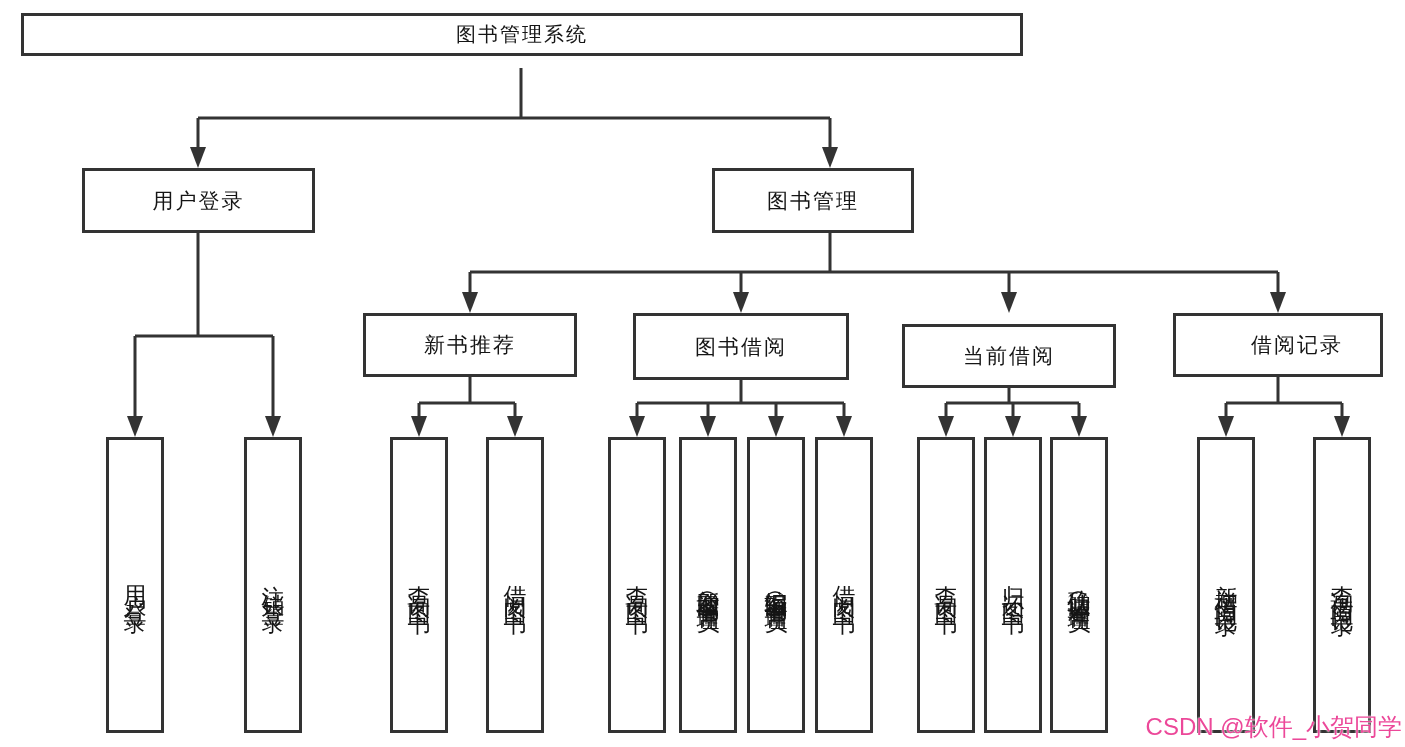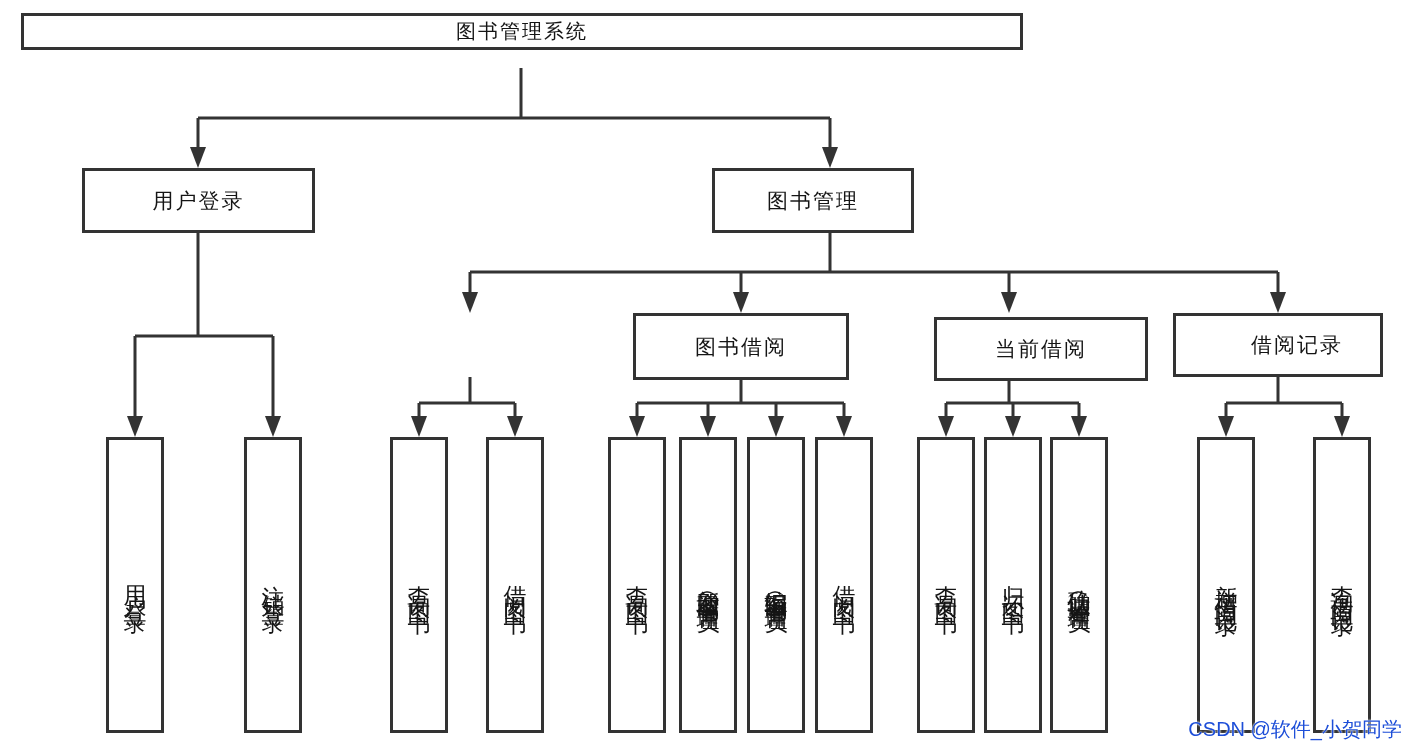--- a/index.html
+++ b/index.html
@@ -40,22 +40,22 @@
     text-orientation: mixed;
     font-size: 23px;
     letter-spacing: 9px;
     line-height: 1;
     white-space: nowrap;
   }
   .watermark {
     position: absolute;
     right: 3px;
     bottom: 4px;
-    font-size: 20px;
-    color: #1d4ed8;
+    font-size: 24px;
+    color: #ec4899;
     text-shadow: 0 0 2px #ffffff, 0 0 2px #ffffff;
     white-space: nowrap;
   }
 </style>
 </head>
 <body>
 
 <div class="stage">
 
   <svg class="connectors" viewBox="0 0 1405 747" xmlns="http://www.w3.org/2000/svg">
@@ -94,35 +94,38 @@
       <polygon points="768,416 784,416 776,437"></polygon>
       <polygon points="836,416 852,416 844,437"></polygon>
       <polygon points="938,416 954,416 946,437"></polygon>
       <polygon points="1005,416 1021,416 1013,437"></polygon>
       <polygon points="1071,416 1087,416 1079,437"></polygon>
       <polygon points="1218,416 1234,416 1226,437"></polygon>
       <polygon points="1334,416 1350,416 1342,437"></polygon>
     </g>
   </svg>
 
-  <div class="node" style="left:21px; top:13px; width:1002px; height:37px;">
+  <div class="node" style="left:21px; top:13px; width:1002px; height:43px;">
     <span class="h-label root-label">图书管理系统</span>
   </div>
 
   <div class="node" style="left:82px; top:168px; width:233px; height:65px;">
     <span class="h-label">用户登录</span>
   </div>
   <div class="node" style="left:712px; top:168px; width:202px; height:65px;">
     <span class="h-label">图书管理</span>
   </div>
 
+  <div class="node" style="left:363px; top:313px; width:214px; height:64px;">
+    <span class="h-label">新书推荐</span>
+  </div>
   <div class="node" style="left:633px; top:313px; width:216px; height:67px;">
     <span class="h-label">图书借阅</span>
   </div>
-  <div class="node" style="left:902px; top:317px; width:214px; height:64px;margin-left:32px;">
+  <div class="node" style="left:902px; top:324px; width:214px; height:64px;">
     <span class="h-label">当前借阅</span>
   </div>
   <div class="node" style="left:1173px; top:313px; width:210px; height:64px;padding-left:38px;">
     <span class="h-label">借阅记录</span>
   </div>
 
   <div class="node leaf" style="left:106px; top:437px; width:58px; height:296px;">
     <span class="vtext" style="letter-spacing: 9px;">用户登录</span>
   </div>
   <div class="node leaf" style="left:244px; top:437px; width:58px; height:296px;">

